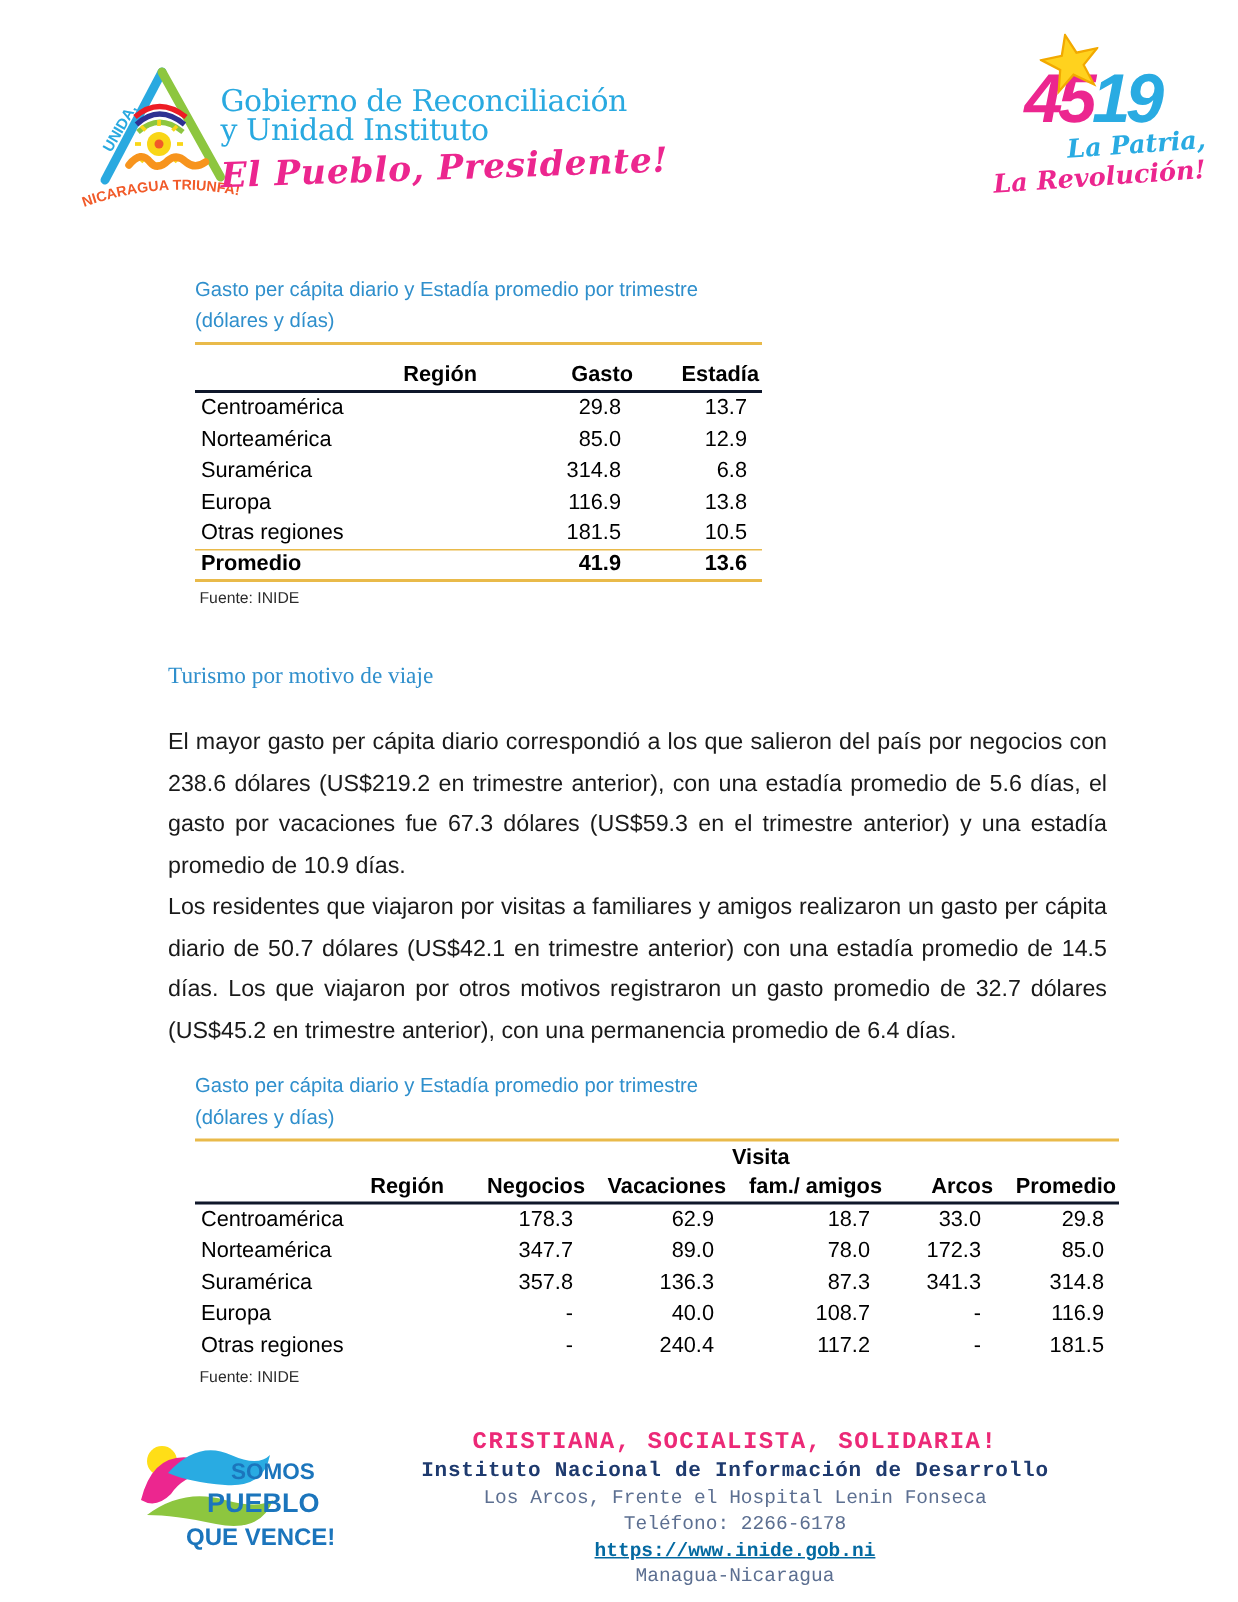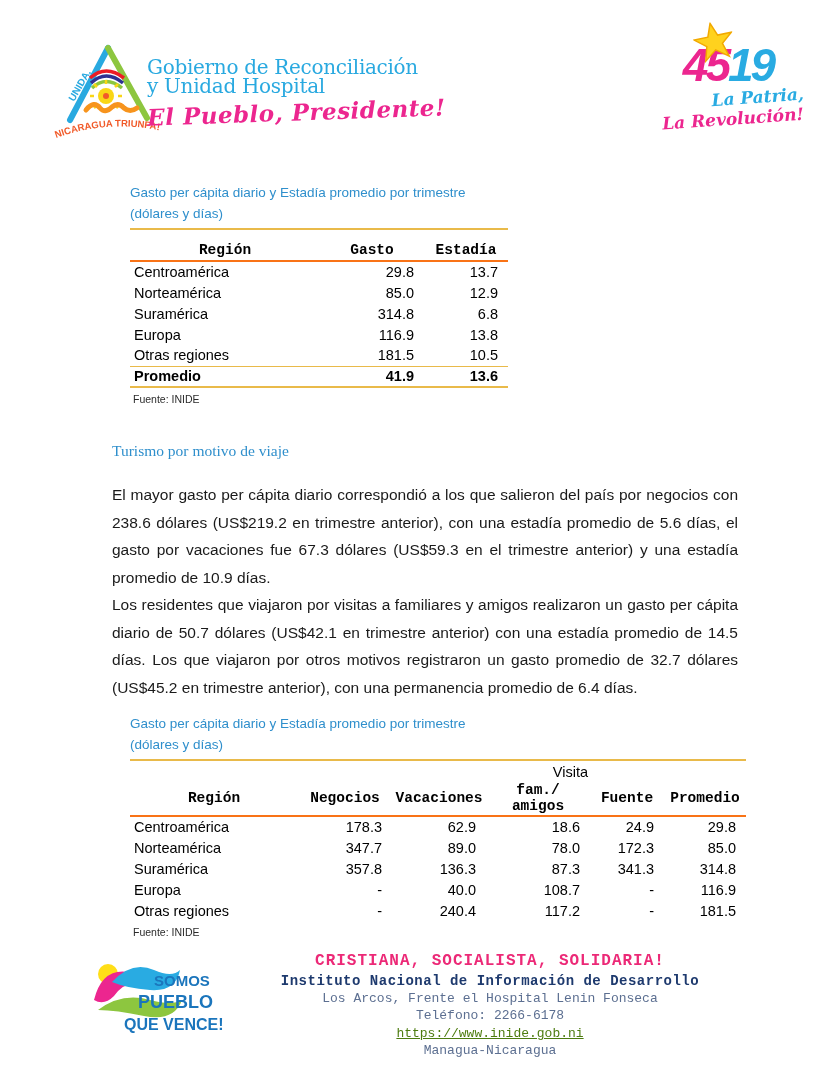--- a/index.html
+++ b/index.html
@@ -31,43 +31,43 @@
   .ann-l2 { color:#ec268f; transform:rotate(-4deg); margin-top:1px; }
 
   
   .tbl-title { color:#2f8fcc; font-size:13.5px; line-height:21px; padding-bottom:4px; border-bottom:2px solid #e9ba4a; }
   .t1 { left:130px; top:182px; width:378px; }
   .t2 { left:130px; top:713px; width:616px; }
 
   table { border-collapse:collapse; width:100%; font-size:14.5px; color:#000; }
   th, td { padding:1px 2px; height:21px; font-weight:normal; vertical-align:middle; }
   .num { text-align:right; padding-right:10px; }
-  .hdr th { font-weight:bold; text-align:center; border-bottom:2px solid #f97316;font-family:Liberation Mono, monospace; }
+  .hdr th { font-weight:bold; text-align:right; border-bottom:2px solid #0f172a; }
   .region { text-align:left; padding-left:4px; }
   .bold-row td { font-weight:bold; }
   .gold-top td { border-top:1.5px solid #e9ba4a; }
   .gold-bottom td { border-bottom:2.5px solid #e9ba4a; }
   .t1 table { margin-top:10px; }
   .t2 table { margin-top:2px; }
-  .visita-row th { font-weight:normal; text-align:right; height:18px; border:none; }
+  .visita-row th { font-weight:bold; text-align:left; height:18px; border:none; }
   .fuente { font-size:10.5px; color:#2b2b2b; margin-top:5px; padding-left:3px; }
 
   
   .section-heading { left:112px; top:442px; color:#2f8fcc; font-size:15.5px;font-family:Liberation Serif, serif; }
   .para { left:112px; width:626px; font-size:15.5px; line-height:27.5px; text-align:justify; color:#1a1a1a; }
   .p1 { top:481px; }
   .p2 { top:591px; }
 
   
   .foot-logo { left:88px; top:952px; width:135px; height:100px; }
   .foot-center { left:245px; top:951px; width:490px; text-align:center; font-family:"Liberation Mono", monospace; }
   .foot-slogan { color:#ec2977; font-weight:bold; font-size:16px; letter-spacing:1px; line-height:20px; }
   .foot-inst { color:#1e3a6e; font-weight:bold; font-size:14px; letter-spacing:0.5px; line-height:17px; margin-top:2px; }
   .foot-line { color:#5c6f91; font-size:13px; line-height:17px; }
-  .foot-link { color:#4d7c0f; font-size:13px; line-height:17px; text-decoration:underline; display:inline-block; }
+  .foot-link { color:#0369a1; font-size:13px; line-height:17px; text-decoration:underline; display:inline-block;font-weight:bold; }
 </style>
 </head>
 <body>
 
 <div class="abs gov-logo">
   <svg width="112" height="108" viewBox="0 0 112 108">
     <defs>
       <path id="arcBottom" d="M 6,100 Q 56,82 108,92" fill="none"></path>
     </defs>
     <path d="M 20,82 L 58,10" stroke="#29a9e0" stroke-width="6" stroke-linecap="round" fill="none"></path>
@@ -90,21 +90,21 @@
     <path d="M 36,72 Q 44,62 50,70 Q 55,76 62,69 Q 68,64 74,70 Q 80,75 87,70" stroke="#f7941d" stroke-width="5" fill="none" stroke-linecap="round"></path>
     <text x="24" y="64" transform="rotate(-60 24 64)" font-size="10" font-weight="bold" fill="#29a9e0" font-family="Liberation Sans, sans-serif">UNIDA,</text>
     <text font-size="9.5" font-weight="bold" fill="#f15a29" font-family="Liberation Sans, sans-serif">
       <textPath href="#arcBottom">NICARAGUA TRIUNFA!</textPath>
     </text>
   </svg>
 </div>
 
 <div class="abs gov-text">
   <div class="gov-title">Gobierno de Reconciliación</div>
-  <div class="gov-title">y Unidad Hospital</div>
+  <div class="gov-title">y Unidad Instituto</div>
   <div class="gov-slogan">El Pueblo, Presidente!</div>
 </div>
 
 <div class="abs ann-logo">
   <svg class="ann-star" viewBox="0 0 40 40">
     <polygon points="20,1 25,14 39,14 28,23 32,37 20,28 8,37 12,23 1,14 15,14" fill="#ffd21e" stroke="#f2a900" stroke-width="1.5"></polygon>
   </svg>
   <div class="ann-numbers"><span class="ann-45">45</span><span class="ann-19">19</span></div>
   <div class="ann-script ann-l1">La Patria,</div>
   <div class="ann-script ann-l2">La Revolución!</div>
@@ -187,29 +187,29 @@
           <th></th>
       <th>Visita</th>
       <th></th>
           <th></th>
     </tr>
     <tr class="hdr">
       <th>Región</th>
       <th>Negocios</th>
       <th>Vacaciones</th>
       <th>fam./ amigos</th>
-      <th>Fuente</th>
+      <th>Arcos</th>
       <th>Promedio</th>
     </tr>
     <tr>
       <td class="region">Centroamérica</td>
       <td class="num">178.3</td>
       <td class="num">62.9</td>
-      <td class="num">18.6</td>
-      <td class="num">24.9</td>
+      <td class="num">18.7</td>
+      <td class="num">33.0</td>
       <td class="num">29.8</td>
     </tr>
     <tr>
       <td class="region">Norteamérica</td>
       <td class="num">347.7</td>
       <td class="num">89.0</td>
       <td class="num">78.0</td>
       <td class="num">172.3</td>
       <td class="num">85.0</td>
     </tr>

